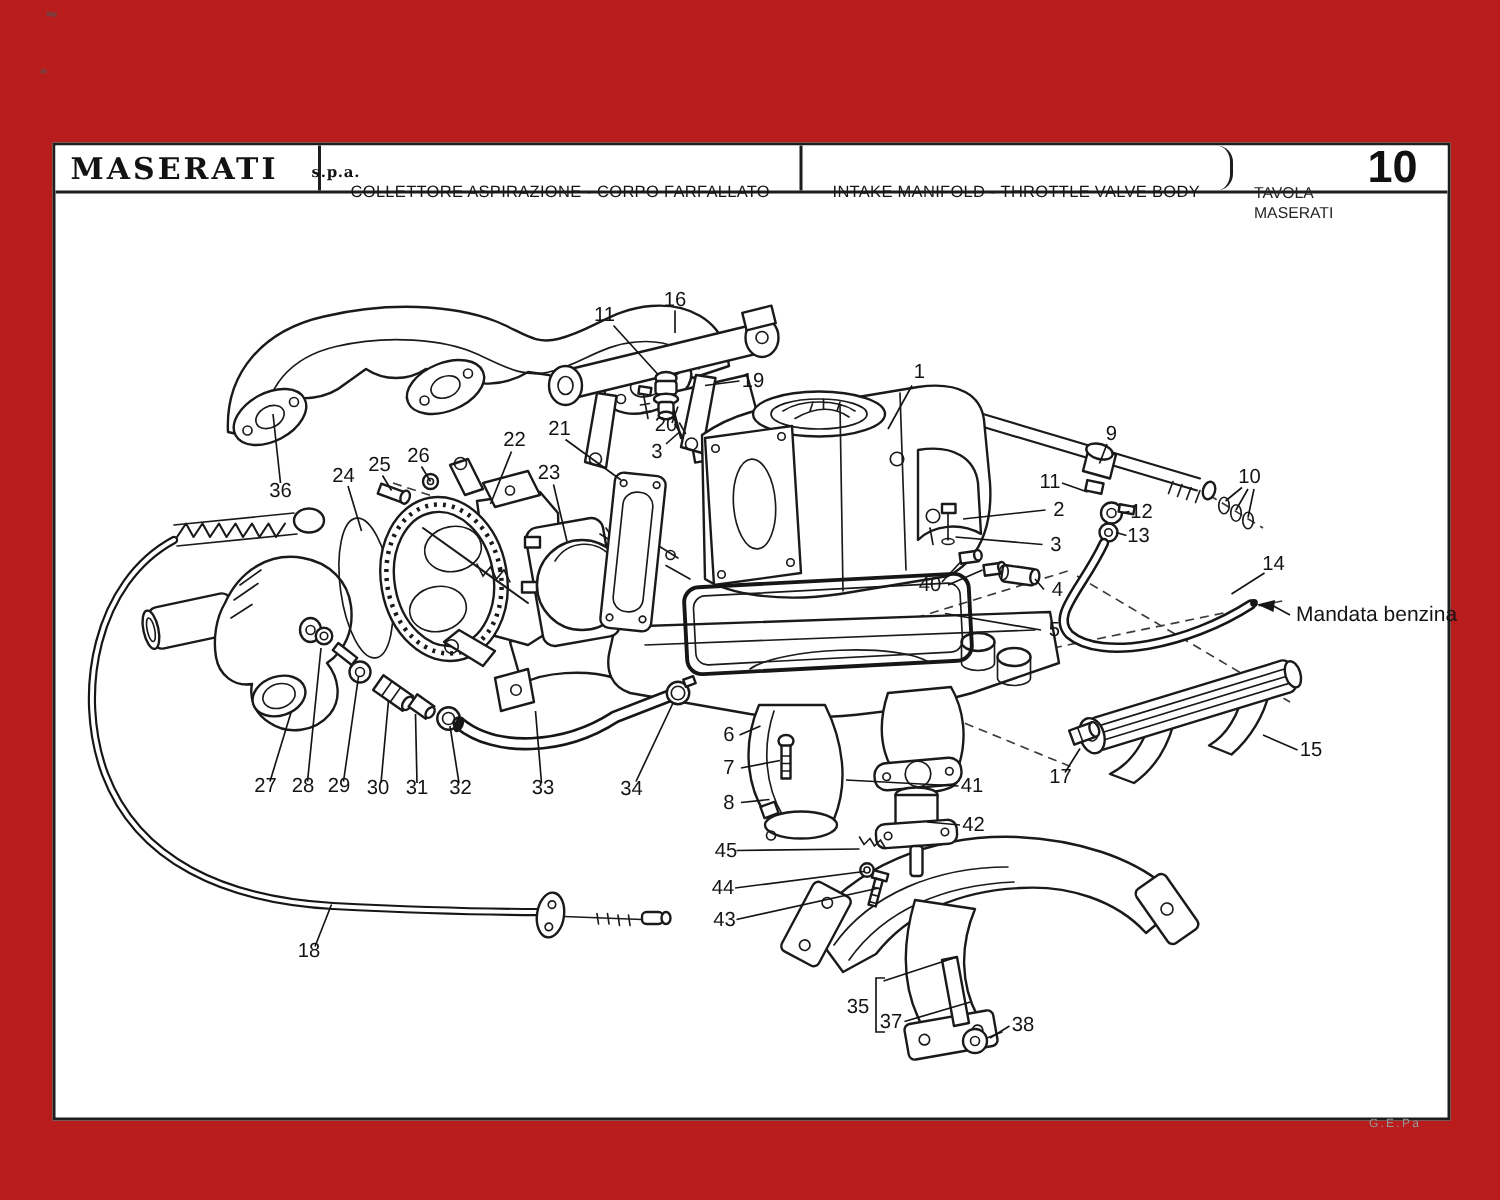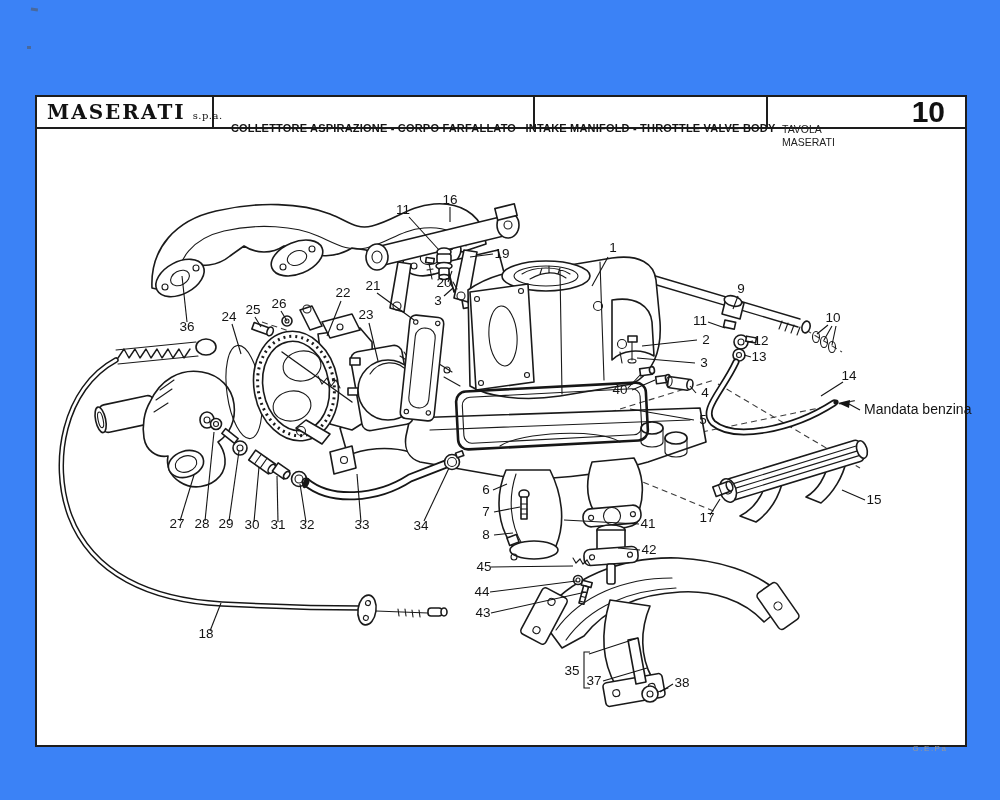--- a/index.html
+++ b/index.html
@@ -1,26 +1,26 @@
 <!DOCTYPE html>
 <html><head>
 <meta charset="utf-8">
 <style>
   html,body{margin:0;padding:0;}
   body{width:1000px;height:800px;background:#ffffff;font-family:"Liberation Sans",sans-serif;}
-  .sheet{position:relative;width:1000px;height:800px;background:#3b82f6;overflow:hidden;}
+  .sheet{position:relative;width:1000px;height:800px;background:#b91c1c;overflow:hidden;}
   .frame{position:absolute;left:35px;top:95px;width:932px;height:652px;border:2px solid #1d1d1d;box-sizing:border-box;background:#fff;}
   .header{position:absolute;left:0;top:0;width:100%;height:32px;border-bottom:2px solid #1d1d1d;display:flex;box-sizing:border-box;background:#fff;}
   .cell{height:100%;box-sizing:border-box;display:flex;align-items:center;}
   .c-brand{width:177px;border-right:2px solid #1d1d1d;padding-left:10px;}
   .brand{font-family:"DejaVu Serif","Liberation Serif",serif;font-weight:bold;font-size:20px;letter-spacing:2px;color:#121212;white-space:nowrap;}
-  .brand-suffix{font-family:"DejaVu Serif","Liberation Serif",serif;font-weight:normal;font-size:10px;margin-left:7px;margin-top:7px;letter-spacing:.5px;color:#121212;}
+  .brand-suffix{font-family:"DejaVu Serif","Liberation Serif",serif;font-weight:bold;font-size:10px;margin-left:22px;margin-top:7px;letter-spacing:.5px;color:#121212;}
   .c-it{width:321px;border-right:2px solid #1d1d1d;justify-content:center;}
-  .c-en{width:233px;border-right:2px solid #1d1d1d;justify-content:center;}
-  .title{font-size:11px;font-weight:bold;color:#161616;letter-spacing:.2px;white-space:nowrap;margin-top:32px;}
+  .c-en{width:287px;border-right:2px solid #1d1d1d;justify-content:center;border-radius:11px;}
+  .title{font-size:11px;font-weight:normal;color:#161616;letter-spacing:.2px;white-space:nowrap;margin-top:32px;}
   .c-dwg{flex:1;justify-content:space-between;padding:0 20px 0 14px;}
   .dwg-label{font-size:10.5px;line-height:1.25;color:#222;margin-top:48px;}
   .dwg-num{font-size:30px;font-weight:bold;color:#111;}
   svg.art{position:absolute;left:0;top:0;}
   .ln{stroke:#1a1a1a;stroke-width:1.4;fill:none;stroke-linecap:round;stroke-linejoin:round;}
   .pt{stroke:#1a1a1a;stroke-width:1.6;fill:#ffffff;stroke-linejoin:round;}
   .th{stroke:#1a1a1a;stroke-width:1.1;fill:none;stroke-linecap:round;}
   .ld{stroke:#141414;stroke-width:1.1;fill:none;}
   .dash{stroke:#3b3b3b;stroke-width:1.1;stroke-dasharray:6 4;fill:none;}
   .co{font-size:13.5px;fill:#141414;font-family:"Liberation Sans",sans-serif;}

